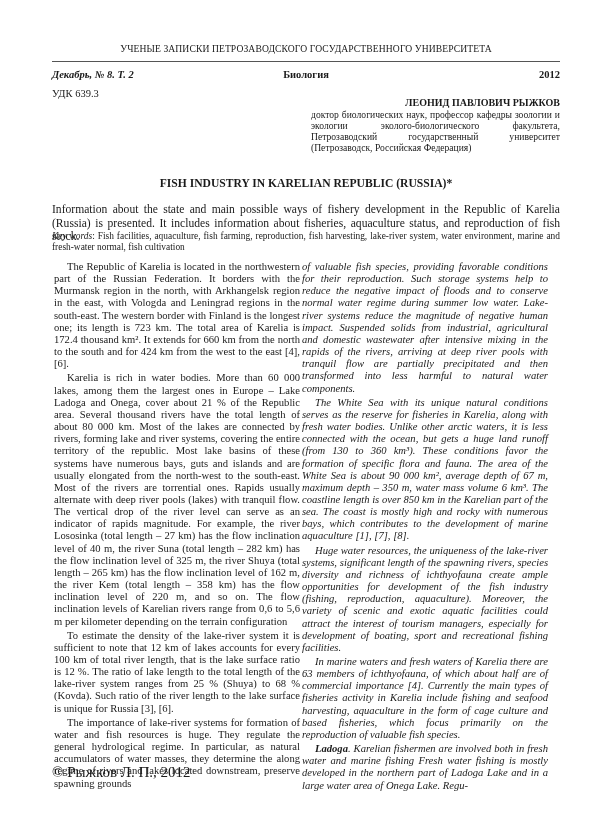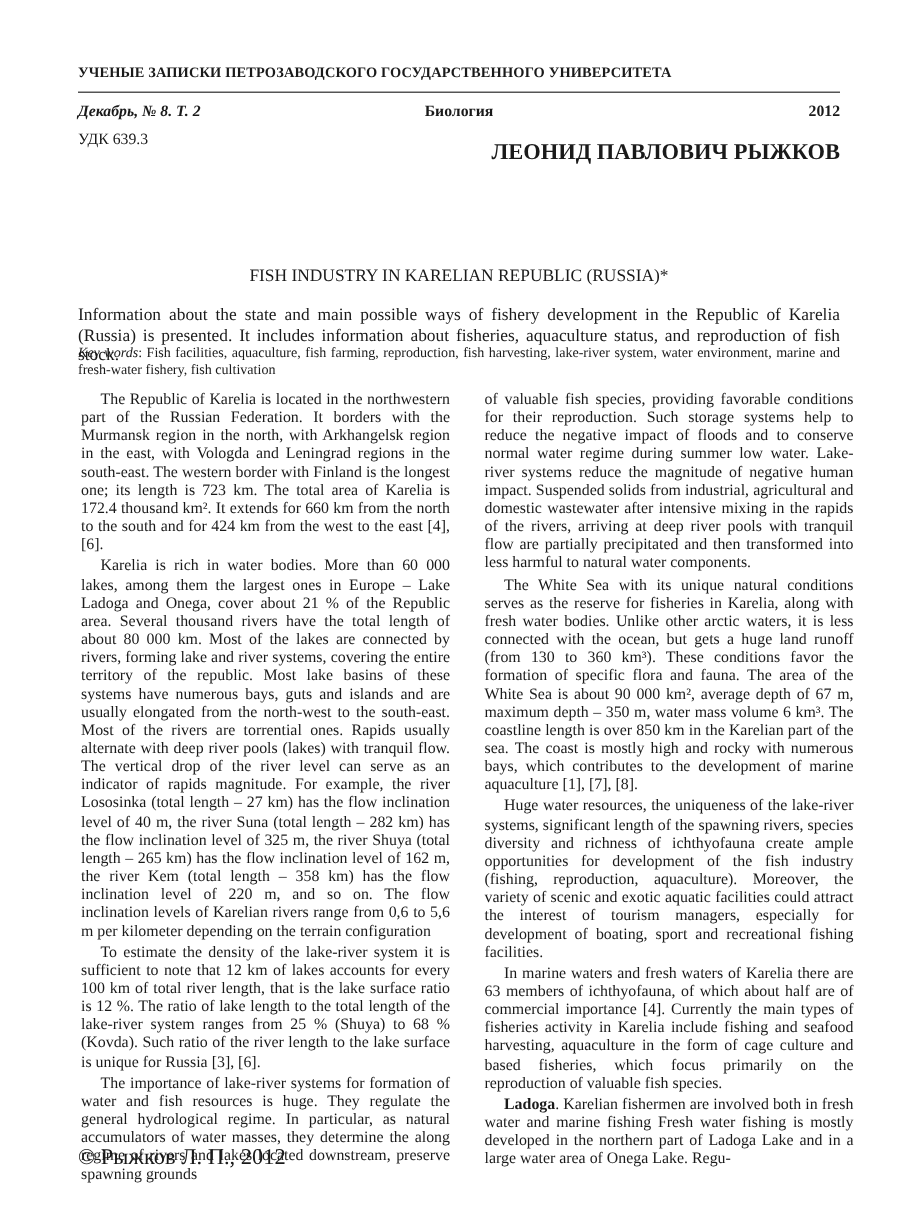--- a/index.html
+++ b/index.html
@@ -2,82 +2,83 @@
 <html><head>
   <meta charset="utf-8">
   <style>
     html, body { margin: 0; padding: 0; background: #ffffff; }
     body {
       width: 600px; height: 820px; position: relative; overflow: hidden;
       font-family: "Liberation Serif", "DejaVu Serif", serif; color: #1a1a1a;
     }
     .journal-title {
       position: absolute; left: 52px; width: 508px; top: 43px;
-      font-weight: bold; font-size: 9.6px; letter-spacing: 0.1px;
+      text-align: center; font-weight: normal; font-size: 9.6px; letter-spacing: 0.1px;
     }
     .header-rule {
       position: absolute; left: 52px; width: 508px; top: 61px; height: 0;
       border-top: 1px solid #555;
     }
     .issue-row { position: absolute; left: 52px; width: 508px; top: 69px; font-size: 10.5px; font-weight: bold; }
     .issue-left { position: absolute; left: 0; top: 0; font-style: italic; }
     .issue-center { position: absolute; left: 0; width: 100%; text-align: center; top: 0; }
     .issue-right { position: absolute; right: 0; top: 0; }
     .udk { position: absolute; left: 52px; top: 88px; font-size: 10.5px; font-family: Liberation Serif, serif; }
 
     .author-block { position: absolute; left: 311px; width: 249px; top: 97px; font-size: 9.6px; line-height: 11px; }
-    .author-name { text-align: right; font-weight: bold; font-size: 15px; margin-bottom: 1px; }
+    .author-name { text-align: right; font-weight: bold; font-size: 10px; margin-bottom: 1px; }
     .author-aff { text-align: justify; }
     .author-email { font-style: italic; }
 
     .article-title {
       position: absolute; left: 52px; width: 508px; top: 177px; text-align: center;
-      font-weight: normal; font-size: 11.6px;
+      font-weight: bold; font-size: 11.6px;
     }
     .abstract {
       position: absolute; left: 52px; width: 508px; top: 203px;
       font-size: 11.6px; line-height: 13.5px; text-align: justify;
     }
     .keywords {
       position: absolute; left: 52px; width: 508px; top: 231px;
       font-size: 9.4px; line-height: 10.6px; text-align: justify;
     }
     .keywords .kw-label { font-style: italic; }
 
     .column {
       position: absolute; top: 259px; width: 250px;
       font-size: 10.6px; line-height: 12.15px; text-align: justify; hyphens: manual;
     }
     .col-left { left: 52px; }
-    .col-right { left: 321px; }
+    .col-right { left: 300px; font-style: italic; }
     .column p { margin: 2px; text-indent: 13px; }
     .column p.cont { text-indent: 0; }
     .column b { font-weight: bold; }
     .copyright { position: absolute; left: 52px; top: 764px; font-size: 15px; }
   </style>
 </head>
 <body>
 
 <div class="journal-title">УЧЕНЫЕ ЗАПИСКИ ПЕТРОЗАВОДСКОГО ГОСУДАРСТВЕННОГО УНИВЕРСИТЕТА</div>
 <div class="header-rule"></div>
 
 <div class="issue-row">
   <span class="issue-left">Декабрь, № 8. Т. 2</span>
   <span class="issue-center">Биология</span>
   <span class="issue-right">2012</span>
 </div>
 <div class="udk">УДК 639.3</div>
 
 <div class="author-block">
   <div class="author-name">ЛЕОНИД ПАВЛОВИЧ РЫЖКОВ</div>
+  <div class="author-aff">доктор биологических наук, профессор кафедры зоологии и экологии эколого-биологического факультета, Петрозаводский государственный университет (Петрозаводск, Российская Федерация)</div>
 </div>
 
 <div class="article-title">FISH INDUSTRY IN KARELIAN REPUBLIC (RUSSIA)*</div>
 <div class="abstract">Information about the state and main possible ways of fishery development in the Republic of Karelia (Russia) is presented. It includes information about fisheries, aquaculture status, and reproduction of fish stock.</div>
-<div class="keywords"><span class="kw-label">Key words</span><span>: Fish facilities, aquaculture, fish farming, reproduction, fish harvesting, lake-river system, water environment, marine and fresh-water fishery, fish cultivation</span></div>
+<div class="keywords"><span class="kw-label">Key words</span><span>: Fish facilities, aquaculture, fish farming, reproduction, fish harvesting, lake-river system, water environment, marine and fresh-water normal, fish cultivation</span></div>
 
 <div class="column col-left">
   <p>The Republic of Karelia is located in the north­western part of the Russian Federation. It borders with the Murmansk region in the north, with Arkhan­gelsk region in the east, with Vologda and Leningrad regions in the south-east. The western border with Finland is the longest one; its length is 723 km. The total area of Karelia is 172.4 thousand km². It ex­tends for 660 km from the north to the south and for 424 km from the west to the east [4], [6].</p>
   <p>Karelia is rich in water bodies. More than 60 000 lakes, among them the largest ones in Europe – Lake Ladoga and Onega, cover about 21 % of the Republic area. Several thousand rivers have the total length of about 80 000 km. Most of the lakes are connected by rivers, forming lake and river systems, covering the entire territory of the republic. Most lake basins of these systems have numerous bays, guts and islands and are usually elongated from the north-west to the south-east. Most of the rivers are torrential ones. Rapids usually alternate with deep river pools (lakes) with tranquil flow. The vertical drop of the river level can serve as an indicator of rapids magnitude. For example, the river Lososinka (total length – 27 km) has the flow inclination level of 40 m, the river Suna (total length – 282 km) has the flow inclination level of 325 m, the river Shuya (total length – 265 km) has the flow inclination level of 162 m, the river Kem (total length – 358 km) has the flow inclination level of 220 m, and so on. The flow inclination levels of Karelian rivers range from 0,6 to 5,6 m per kilometer depending on the terrain configuration</p>
   <p>To estimate the density of the lake-river system it is sufficient to note that 12 km of lakes accounts for every 100 km of total river length, that is the lake surface ratio is 12 %. The ratio of lake length to the total length of the lake-river system ranges from 25 % (Shuya) to 68 % (Kovda). Such ratio of the river length to the lake surface is unique for Russia [3], [6].</p>
   <p>The importance of lake-river systems for for­mation of water and fish resources is huge. They regulate the general hydrological regime. In par­ticular, as natural accumulators of water masses, they determine the along regime of rivers and lakes located downstream, preserve spawning grounds</p>
 </div>
 
 <div class="column col-right">
   <p class="cont">of valuable fish species, providing favorable condi­tions for their reproduction. Such storage systems help to reduce the negative impact of floods and to conserve normal water regime during summer low water. Lake-river systems reduce the magnitude of negative human impact. Suspended solids from in­dustrial, agricultural and domestic wastewater after intensive mixing in the rapids of the rivers, arriving at deep river pools with tranquil flow are partially precipitated and then transformed into less harmful to natural water components.</p>

